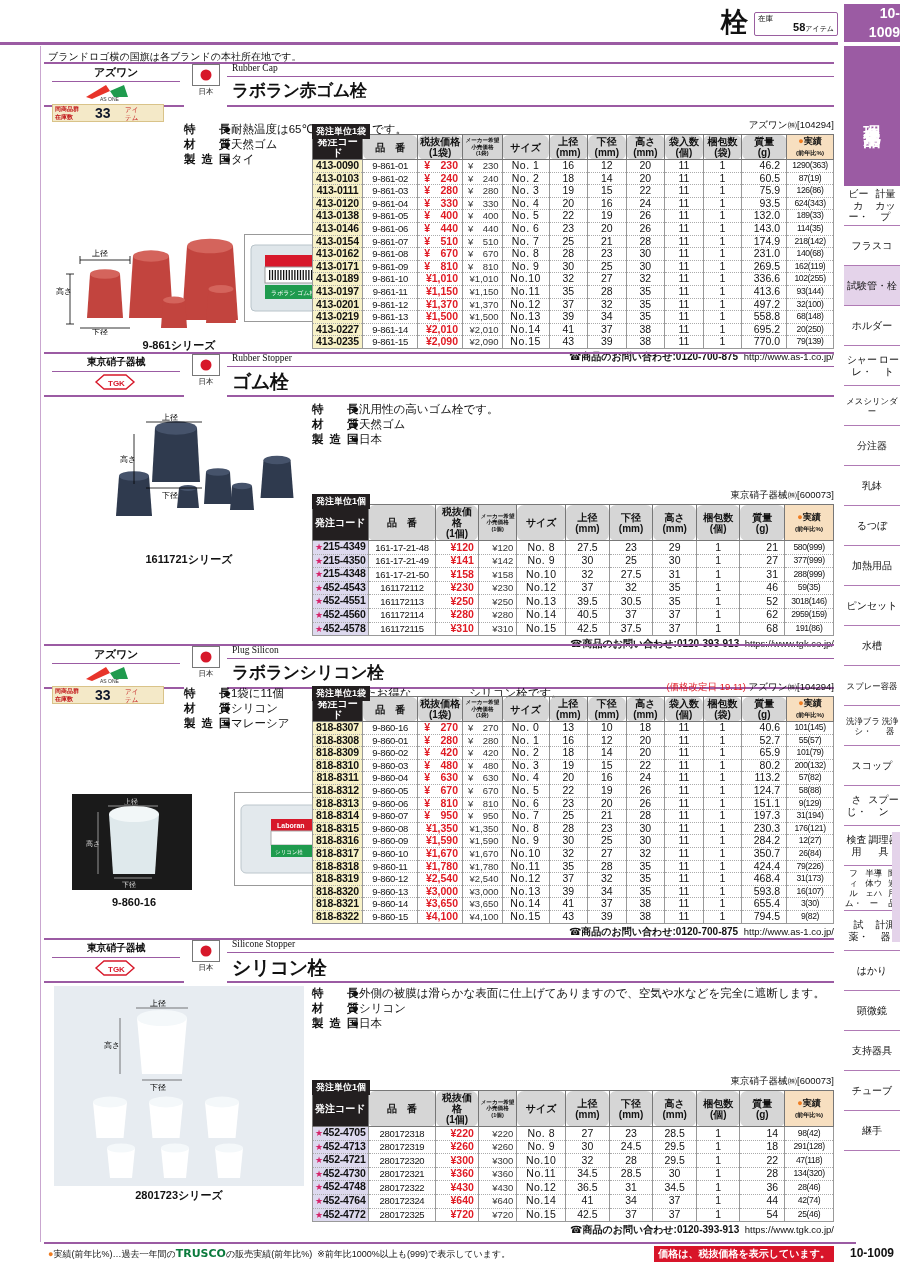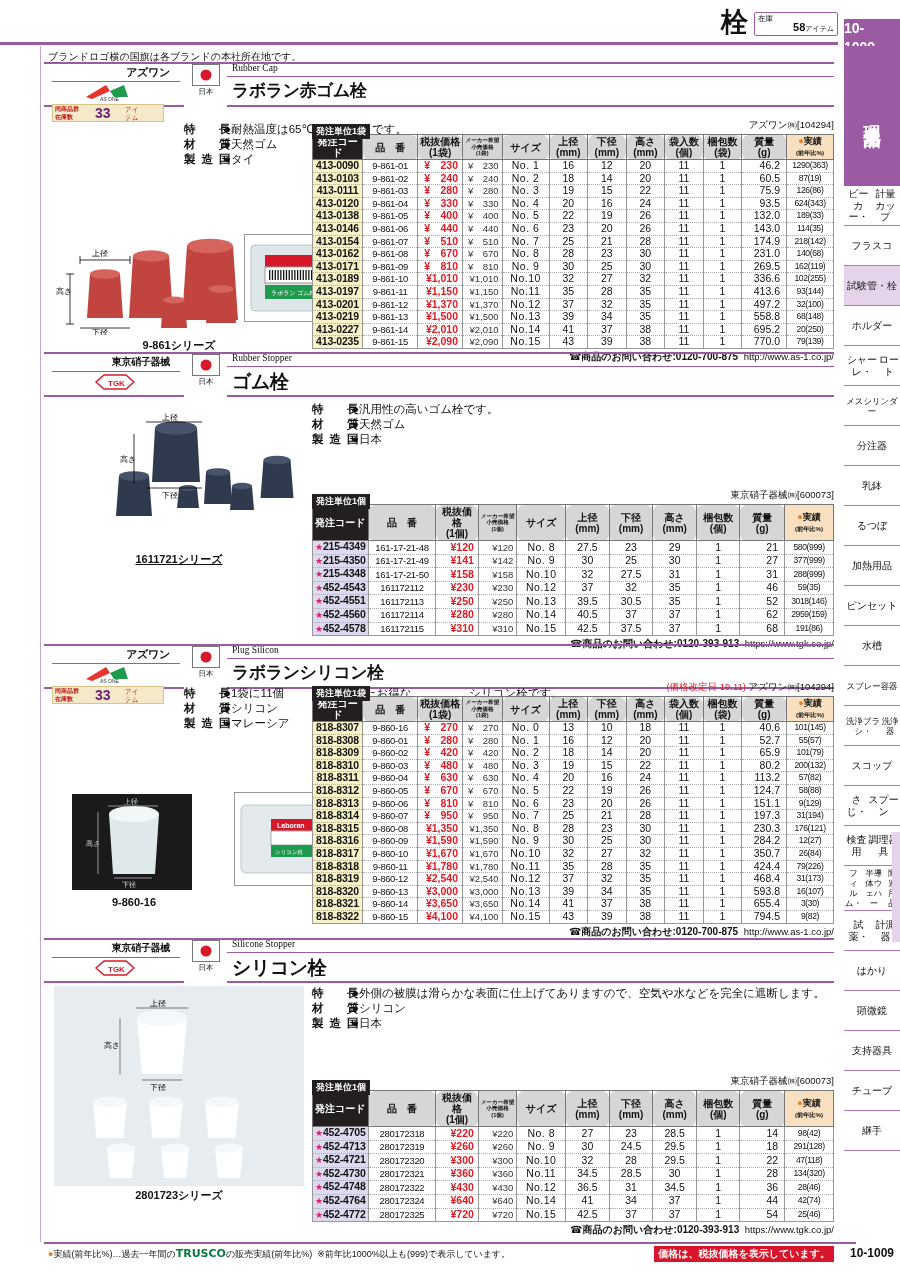--- a/index.html
+++ b/index.html
@@ -23,22 +23,22 @@
     position: absolute; right: 62px; top: 12px;
     width: 84px; height: 24px;
     border: 1px solid #9a5fa0; border-radius: 2px;
     background: #fff;
   }
   .stock-badge .lbl { position: absolute; left: 3px; top: 1px; font-size: 7.5px; }
   .stock-badge .num { position: absolute; right: 3px; bottom: 1px; font-size: 11px; font-weight: bold; }
   .stock-badge .num small { font-size: 7px; font-weight: normal; }
   .page-no-badge {
     position: absolute; right: 0; top: 4px; width: 56px; height: 38px;
-    background: #9b5ba3; color: #fff; text-align: left;
-    font-size: 14px; font-weight: bold; line-height: 19px; padding-top: 0px; margin-top: 15px;
+    background: #9b5ba3; color: #fff; text-align: right;
+    font-size: 14px; font-weight: bold; line-height: 19px; padding-top: 0px;
   }
   .hdr-rule { position: absolute; left: 0; top: 42px; width: 838px; height: 3px; background: #9b5ba3; }
 
   
   .sidebar { position: absolute; right: 0; top: 46px; width: 56px; height: 1190px; }
   .side-cat {
     width: 56px; height: 140px; background: #9b5ba3; color: #fff;
     font-size: 17px; font-weight: bold; text-align: center;
     writing-mode: vertical-rl; display: flex; align-items: center; justify-content: center;
     letter-spacing: 2px;
@@ -54,21 +54,21 @@
   .side-tab-mark { position: absolute; right: 0; top: 832px; width: 8px; height: 110px; background: #e4d3ea; }
 
   
   .notice { position: absolute; left: 48px; top: 50px; font-size: 10px; }
 
   
   .block { position: absolute; left: 44px; width: 790px; }
   .brand-head { position: relative; height: 46px; }
   .brand-rule-top { position: absolute; left: 0; top: 0; width: 790px; height: 2px; background: #9b5ba3; }
   .brand-name {
-    position: absolute; left: 18px; top: 3px; width: 108px; text-align: right;
+    position: absolute; left: 18px; top: 3px; width: 108px; text-align: center;
     font-size: 11px; font-weight: bold; letter-spacing: -0.3px;
   }
   .brand-name.sm { font-size: 10px; }
   .brand-underline { position: absolute; left: 8px; top: 19px; width: 128px; height: 1px; background: #9b5ba3; }
   .brand-logo { position: absolute; left: 40px; top: 21px; width: 66px; height: 18px; }
   .flag-box {
     position: absolute; left: 148px; top: 2px; width: 28px; height: 22px;
     border: 1px solid #777; background: #fff;
   }
   .flag-dot { position: absolute; left: 50%; top: 50%; transform: translate(-50%,-50%); width: 11px; height: 11px; border-radius: 50%; background: #d7182a; }
@@ -78,21 +78,21 @@
   .jp-name { position: absolute; left: 188px; top: 17px; font-size: 19px; font-weight: bold; letter-spacing: -0.5px; }
   .jp-name.sm { font-size: 17px; }
   .brand-rule-bot { position: absolute; left: 183px; top: 43px; width: 607px; height: 2px; background: #9b5ba3; }
   .brand-rule-bot2 { position: absolute; left: 0; top: 43px; width: 140px; height: 2px; background: #9b5ba3; }
 
   .stock33 {
     position: absolute; left: 8px; top: 42px; width: 112px; height: 18px;
     background: #f4e9c8; border: 1px solid #d9c389;
   }
   .stock33 .c1 { position: absolute; left: 2px; top: 1px; font-size: 6px; line-height: 7.5px; color: #c2181b; font-weight: bold; }
-  .stock33 .c2 { position: absolute; left: 42px; top: 0px; font-size: 14px; font-weight: bold; color: #701a75; }
+  .stock33 .c2 { position: absolute; left: 42px; top: 0px; font-size: 14px; font-weight: bold; color: #0f172a; }
   .stock33 .c3 { position: absolute; left: 72px; top: 1px; font-size: 6.5px; line-height: 8px; color: #c2181b; }
 
   
   .spec { position: absolute; font-size: 11.5px; line-height: 15px; }
   .spec .row { white-space: nowrap; }
   .spec .k { display: inline-block; width: 40px; letter-spacing: 6px; font-weight: bold; }
   .spec .cont { display: inline-block; padding-left: 46px; }
 
   
   .tbl-wrap { position: absolute; }
@@ -646,21 +646,21 @@
               <polygon points="3,4 21,4 23,24 1,24" fill="#2f3a4e"></polygon>
               <ellipse cx="12" cy="4" rx="9" ry="2.88" fill="#46536b"></ellipse>
             </g>
             <line x1="92" y1="10" x2="148" y2="10" stroke="#000" stroke-width="0.8"></line>
             <text x="108" y="8" font-size="8" font-family="Liberation Sans">上径</text>
             <line x1="80" y1="22" x2="80" y2="72" stroke="#000" stroke-width="0.8"></line>
             <text x="66" y="50" font-size="8" font-family="Liberation Sans">高さ</text>
             <line x1="92" y1="76" x2="148" y2="76" stroke="#000" stroke-width="0.8"></line>
             <text x="108" y="86" font-size="8" font-family="Liberation Sans">下径</text>
           </svg></div>
-        <div class="fig-cap" style="left: 10px; top: 200px; width: 250px; text-decoration: underline;">1611721シリーズ</div>
+        <div class="fig-cap" style="left: 20px; top: 200px; width: 250px;">1611721シリーズ</div>
         <div class="tbl-wrap" style="left: 268px; top: 138px; width: 522px;">
           <div style="position: relative; height: 14px;"><span class="unit-tag">発注単位1個</span><span class="maker-tag">東京硝子器械㈱[600073]</span></div>
           <table class="cat">
             <thead>
               <tr>
                 <th class="" style="width:10.4%">発注コード</th>
                 <th class="grey" style="width:13.0%">品　番</th>
                 <th class="grey" style="width:8.2%">税抜価格<br>(1個)</th>
                 <th class="tiny" style="width:7.4%">メーカー希望<br>小売価格<br>(1個)</th>
                 <th class="grey" style="width:9.4%">サイズ</th>

